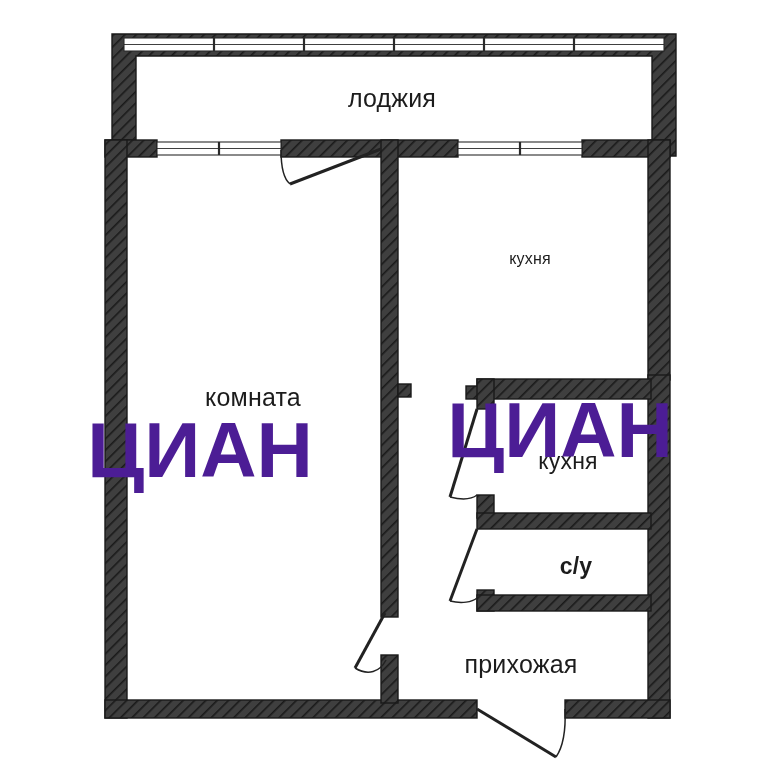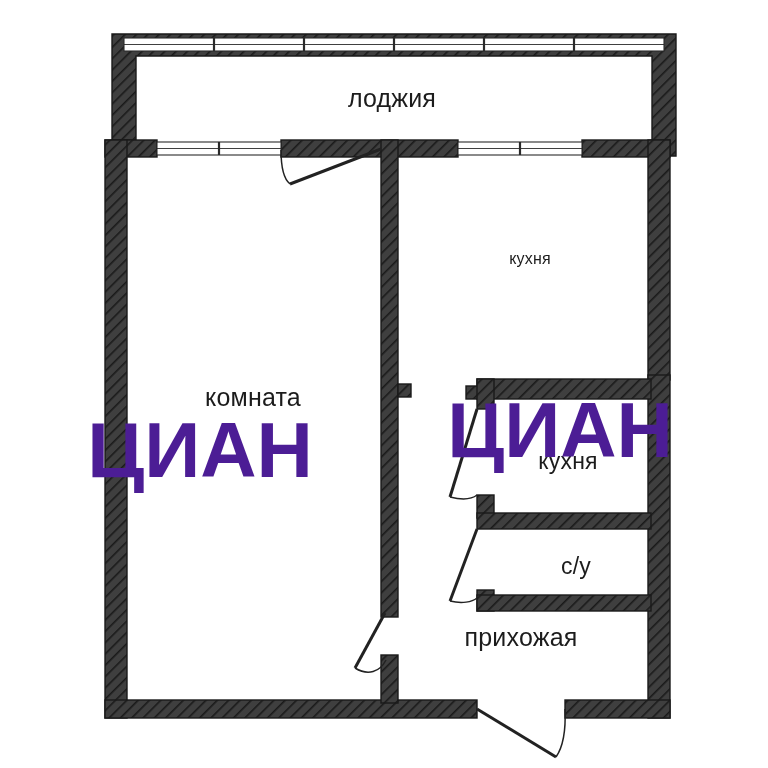--- a/index.html
+++ b/index.html
@@ -171,21 +171,21 @@
   </svg>
 
   <div class="room-label" style="left:392px; top:98px; font-size:25px;">лоджия</div>
 
   <div class="room-label" style="left:253px; top:397px; font-size:25px;text-align:center;">комната</div>
 
   <div class="room-label" style="left:530px; top:259px; font-size:16px;">кухня</div>
 
   <div class="room-label" style="left:568px; top:461px; font-size:23px;">кухня</div>
 
-  <div class="room-label" style="left:576px; top:566px; font-size:23px;">с/у</div>
+  <div class="room-label" style="left:576px; top:566px; font-size:23px;font-weight:bold;">с/у</div>
 
-  <div class="room-label" style="left:521px; top:637px; font-size:25px;">прихожая</div>
+  <div class="room-label" style="left:521px; top:664px; font-size:25px;">прихожая</div>
 
   <div class="wm" style="left:200px; top:450px; font-size:78px;">ЦИАН</div>
 
   <div class="wm" style="left:560px; top:430px; font-size:78px;">ЦИАН</div>
 
 </div>
 
 </body></html>

